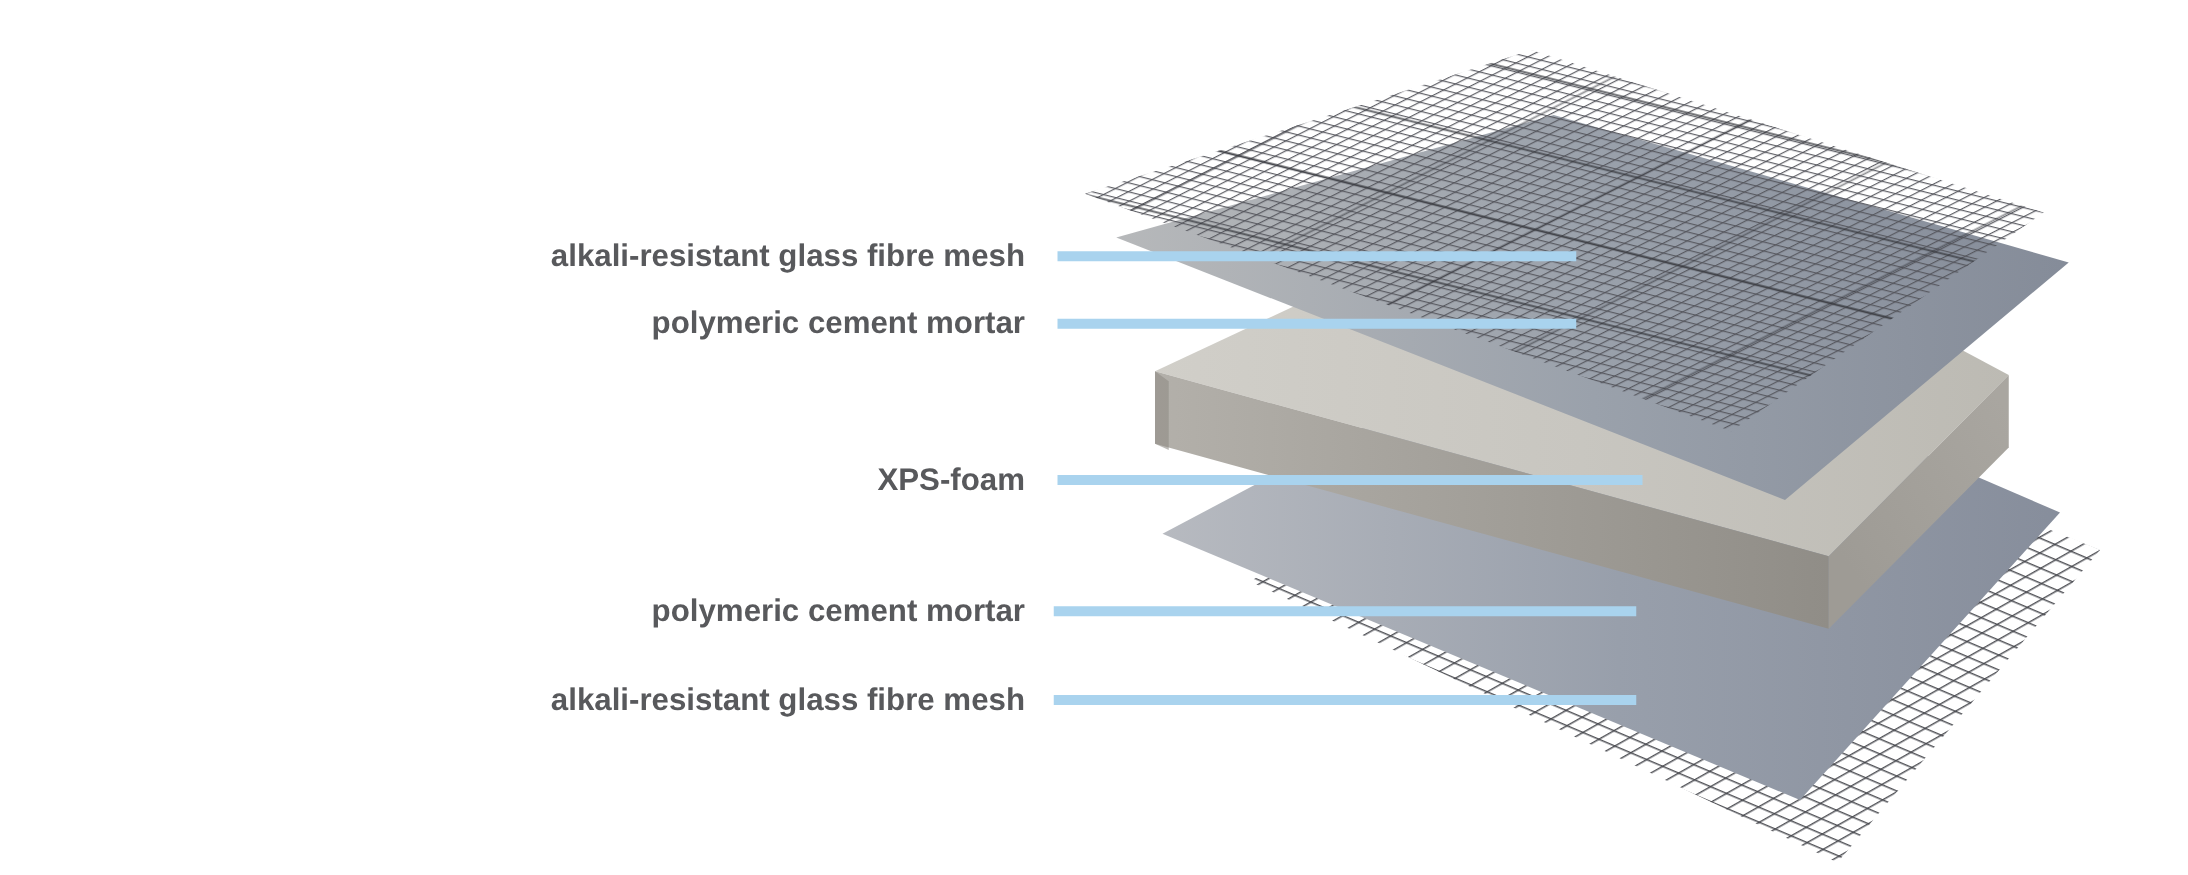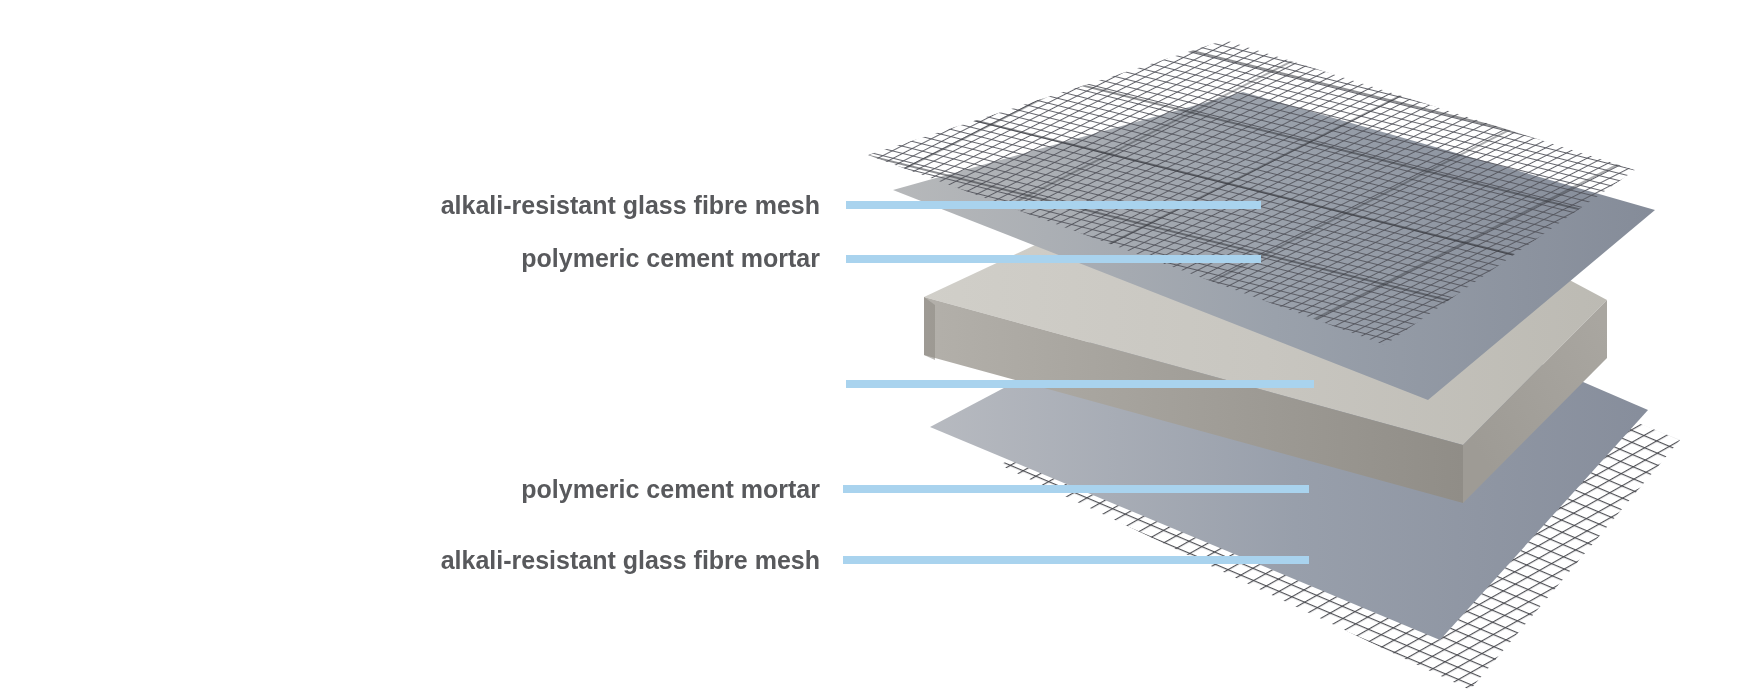--- a/index.html
+++ b/index.html
@@ -96,20 +96,21 @@
     <g>
       <polygon points="868,155 1225,40 1635,170 1385,345" fill="url(#m1a)"></polygon>
       <polygon points="868,155 1225,40 1635,170 1385,345" fill="url(#m1b)"></polygon>
       <polygon points="868,155 1225,40 1635,170 1385,345" fill="url(#m1c)"></polygon>
       <polygon points="868,155 1225,40 1635,170 1385,345" fill="url(#m1d)"></polygon>
     </g>
   </svg>
 
   <div class="label" style="top:189px">alkali-resistant glass fibre mesh</div>
   <div class="label" style="top:242px">polymeric cement mortar</div>
+  <div class="label" style="top:368px">XPS-foam</div>
   <div class="label" style="top:473px">polymeric cement mortar</div>
   <div class="label" style="top:544px">alkali-resistant glass fibre mesh</div>
 
   <div class="leader" style="top:201px;left:846px;width:415px"></div>
   <div class="leader" style="top:255px;left:846px;width:415px"></div>
   <div class="leader" style="top:380px;left:846px;width:468px"></div>
   <div class="leader" style="top:485px;left:843px;width:466px"></div>
   <div class="leader" style="top:556px;left:843px;width:466px"></div>
 
 </div>

